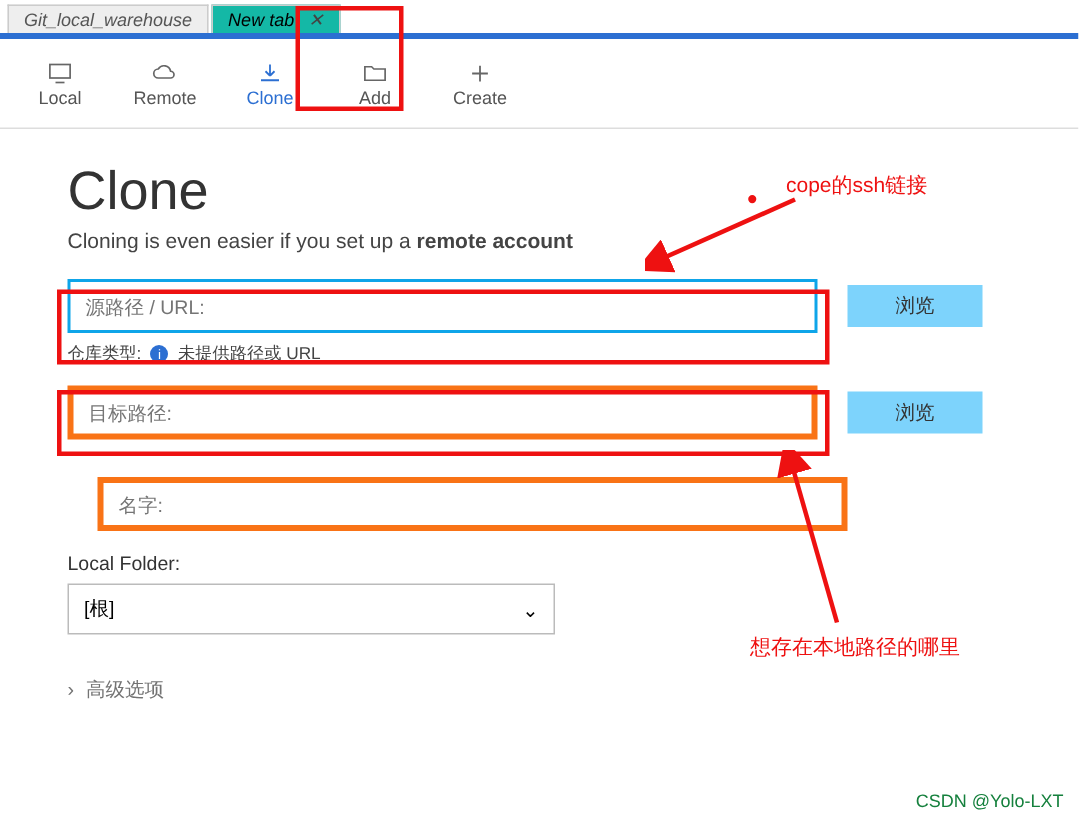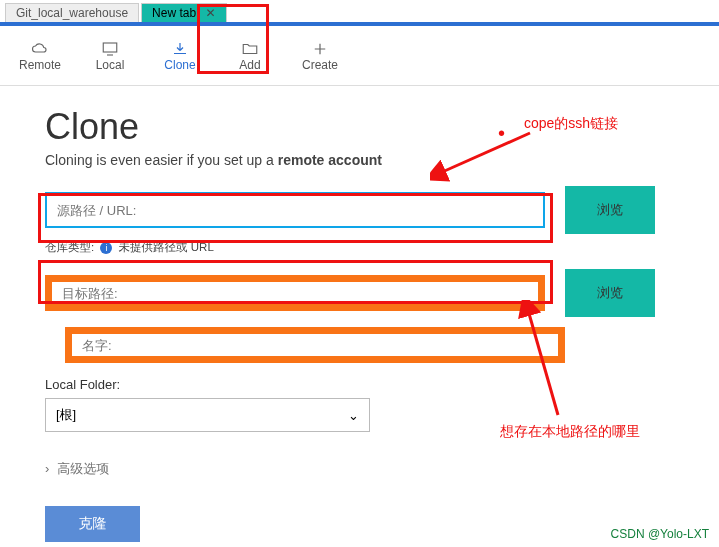--- a/index.html
+++ b/index.html
@@ -1,39 +1,39 @@
 <!DOCTYPE html>
 <html><head>
 <meta charset="utf-8">
 <style>
 * { margin: 0; padding: 0; box-sizing: border-box; font-family: "Segoe UI", "Microsoft YaHei", sans-serif; }
 body { width: 719px; height: 547px; background: #fff; position: relative; overflow: hidden; }
 
 .tabs { display: flex; height: 22px; align-items: flex-end; padding-left: 5px; }
-.tab { padding: 2px 10px; font-size: 12px; color: #555; border: 1px solid #ccc; border-bottom: none; background: #eee; margin-right: 2px; }
+.tab { padding: 2px 10px; font-size: 12px; color: #555; border: 1px solid #ccc; border-bottom: none; background: #eee; margin-right: 2px; font-style: italic; }
 .tab.active { background: #14b8a6; color: #000; }
 .tab-close { margin-left: 6px; color: #444; }
 .blue-bar { height: 4px; background: #2c6fd2; }
 
 .toolbar { display: flex; border-bottom: 1px solid #ddd; height: 60px; padding-left: 5px; }
 .tool-item { width: 70px; display: flex; flex-direction: column; align-items: center; justify-content: center; font-size: 12px; color: #555; position: relative; }
 .tool-item svg { width: 20px; height: 18px; }
 .tool-item.active { color: #2c6fd2; }
 .tool-item.active svg path, .tool-item.active svg rect, .tool-item.active svg line { stroke: #2c6fd2; }
 .highlight-box { position: absolute; border: 3px solid #e11; pointer-events: none; }
 
 .content { padding: 20px 45px; }
 h1 { font-size: 36px; font-weight: 300; color: #333; margin-bottom: 4px; white-space: nowrap; }
 .subtitle { font-size: 14px; color: #444; margin-bottom: 18px; }
 .subtitle b { font-weight: 600; }
 
 .field-row { display: flex; align-items: center; margin-bottom: 6px; position: relative; gap: 20px; }
-.field-input { flex: 0 0 500px; height: 36px; border: 7px solid #f97316; padding: 0 10px; font-size: 13px; color: #888; background: #fff; }
+.field-input { flex: 0 0 500px; height: 36px; border: 4px solid #f97316; padding: 0 10px; font-size: 13px; color: #888; background: #fff; }
 .field-input.blue-focus { border: 2px solid #0ea5e9; }
-.browse-btn { width: 90px; height: 48px; background: #14b8a6; border: none; font-size: 13px; color: #333; }
+.browse-btn { width: 90px; height: 28px; background: #7dd3fc; border: none; font-size: 13px; color: #333; }
 
 .repo-type { font-size: 11.5px; color: #444; margin-bottom: 14px; }
 .repo-type .info-icon { display: inline-block; width: 12px; height: 12px; border-radius: 50%; background: #2c6fd2; color: #fff; text-align: center; font-size: 9px; line-height: 12px; margin: 0 3px; }
 
 .label { font-size: 13px; color: #333; margin-bottom: 6px; margin-top: 14px; }
 .select { width: 325px; height: 34px; border: 1px solid #bbb; padding: 0 10px; display: flex; align-items: center; justify-content: space-between; font-size: 13px; }
 
 .adv { font-size: 13px; color: #737373; margin-top: 28px; }
 .adv::before { content: "›"; margin-right: 8px; transform: none; display:inline-block; }
 
@@ -51,30 +51,30 @@
   <div class="tab active">
     <span>New tab</span>
     <span class="tab-close">✕</span>
   </div>
 </div>
 <div class="blue-bar"></div>
 
 <div class="toolbar">
   <div class="tool-item">
     <svg viewBox="0 0 24 24" fill="none">
-        <path d="M6 16a4 4 0 010-8 6 6 0 0111 2 3 3 0 010 6H6z" stroke="#666" stroke-width="1.5"></path>
-      </svg>
-    <span>Remote</span>
-  </div>
-  <div class="tool-item">
-    <svg viewBox="0 0 24 24" fill="none">
         <rect x="3" y="4" width="18" height="12" stroke="#666" stroke-width="1.5"></rect>
         <line x1="8" y1="20" x2="16" y2="20" stroke="#666" stroke-width="1.5"></line>
       </svg>
     <span>Local</span>
+  </div>
+  <div class="tool-item">
+    <svg viewBox="0 0 24 24" fill="none">
+        <path d="M6 16a4 4 0 010-8 6 6 0 0111 2 3 3 0 010 6H6z" stroke="#666" stroke-width="1.5"></path>
+      </svg>
+    <span>Remote</span>
   </div>
   <div class="tool-item active">
     <svg viewBox="0 0 24 24" fill="none">
         <path d="M12 4v10m0 0l-4-4m4 4l4-4M4 18h16" stroke="#2c6fd2" stroke-width="1.6"></path>
       </svg>
     <span>Clone</span>
   </div>
   <div class="tool-item">
     <svg viewBox="0 0 24 24" fill="none">
         <path d="M3 6h6l2 2h10v10H3V6z" stroke="#666" stroke-width="1.5"></path>
@@ -107,33 +107,32 @@
     <span class="info-icon">i</span>
     <span>未提供路径或 URL</span>
   </div>
 
   <div class="field-row">
     <input class="field-input" placeholder="目标路径:" style="">
     <button class="browse-btn">浏览</button>
   </div>
   <div class="highlight-box" style="left:38px; top:260px; width:515px; height:44px;"></div>
 
-  <div class="field-row" style="margin-top:10px;padding-left:20px;">
+  <div class="field-row" style="margin-top:25px;padding-left:20px;">
     <input class="field-input" style="flex: 0 0 500px;" placeholder="名字:">
   </div>
 
   <div class="label">Local Folder:</div>
   <div class="select">
     <span>[根]</span>
     <span>⌄</span>
   </div>
 
   <div class="adv">高级选项</div>
 
-  <button class="clone-btn">克隆</button>
 </div>
 
 <span class="annotation" style="left:524px; top:115px;">cope的ssh链接</span>
 <svg class="arrow" style="left:430px; top:128px; width:110px; height:55px;">
   <defs>
       <marker id="ah1" markerWidth="8" markerHeight="8" refX="2" refY="4" orient="auto">
         <path d="M0,0 L8,4 L0,8 Z" fill="#e11"></path>
       </marker>
     </defs>
   <line x1="100" y1="5" x2="10" y2="45" stroke="#e11" stroke-width="3" marker-end="url(#ah1)"></line>

